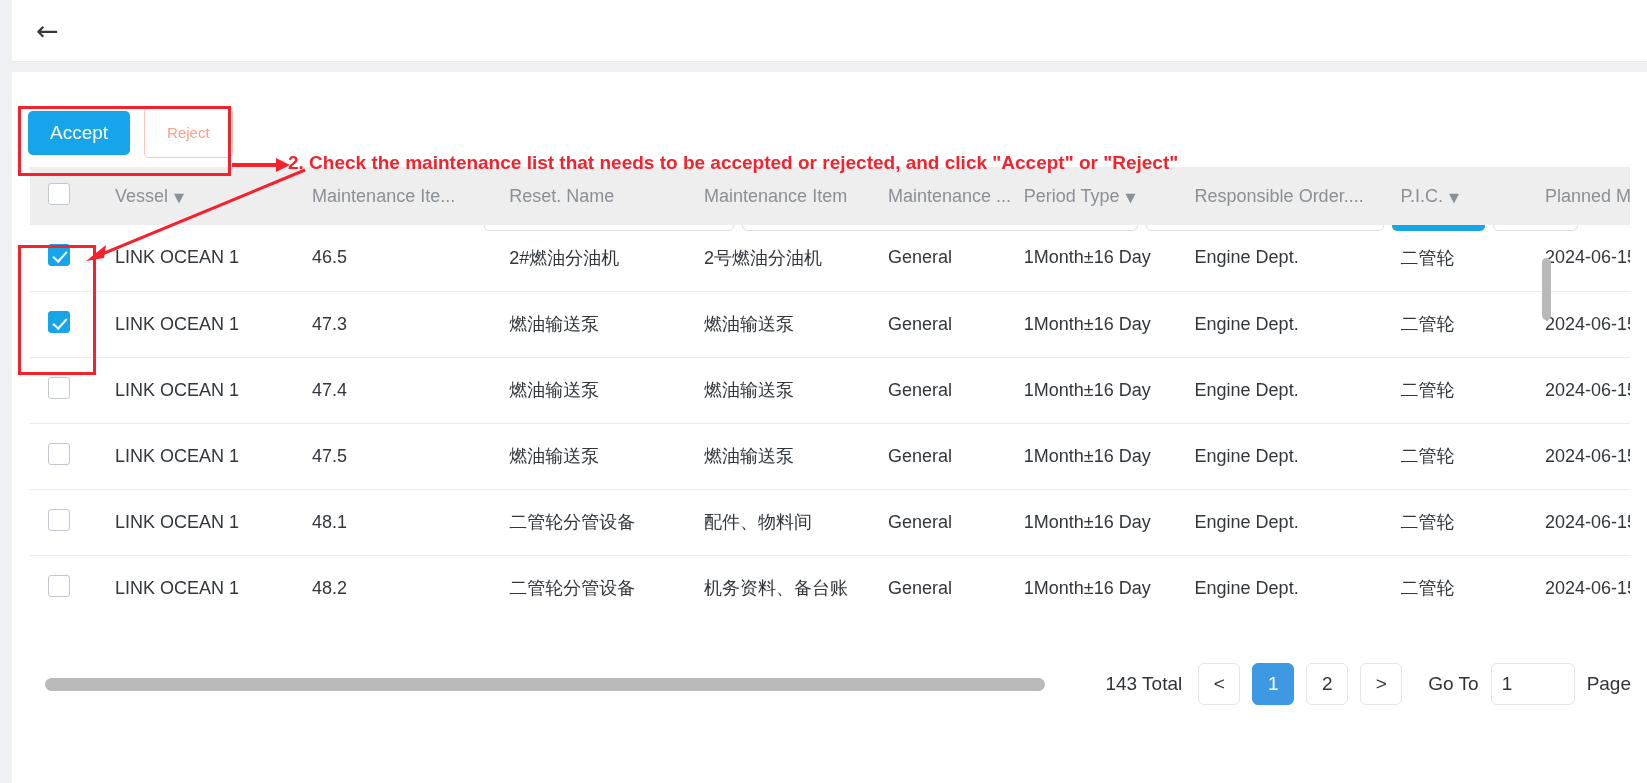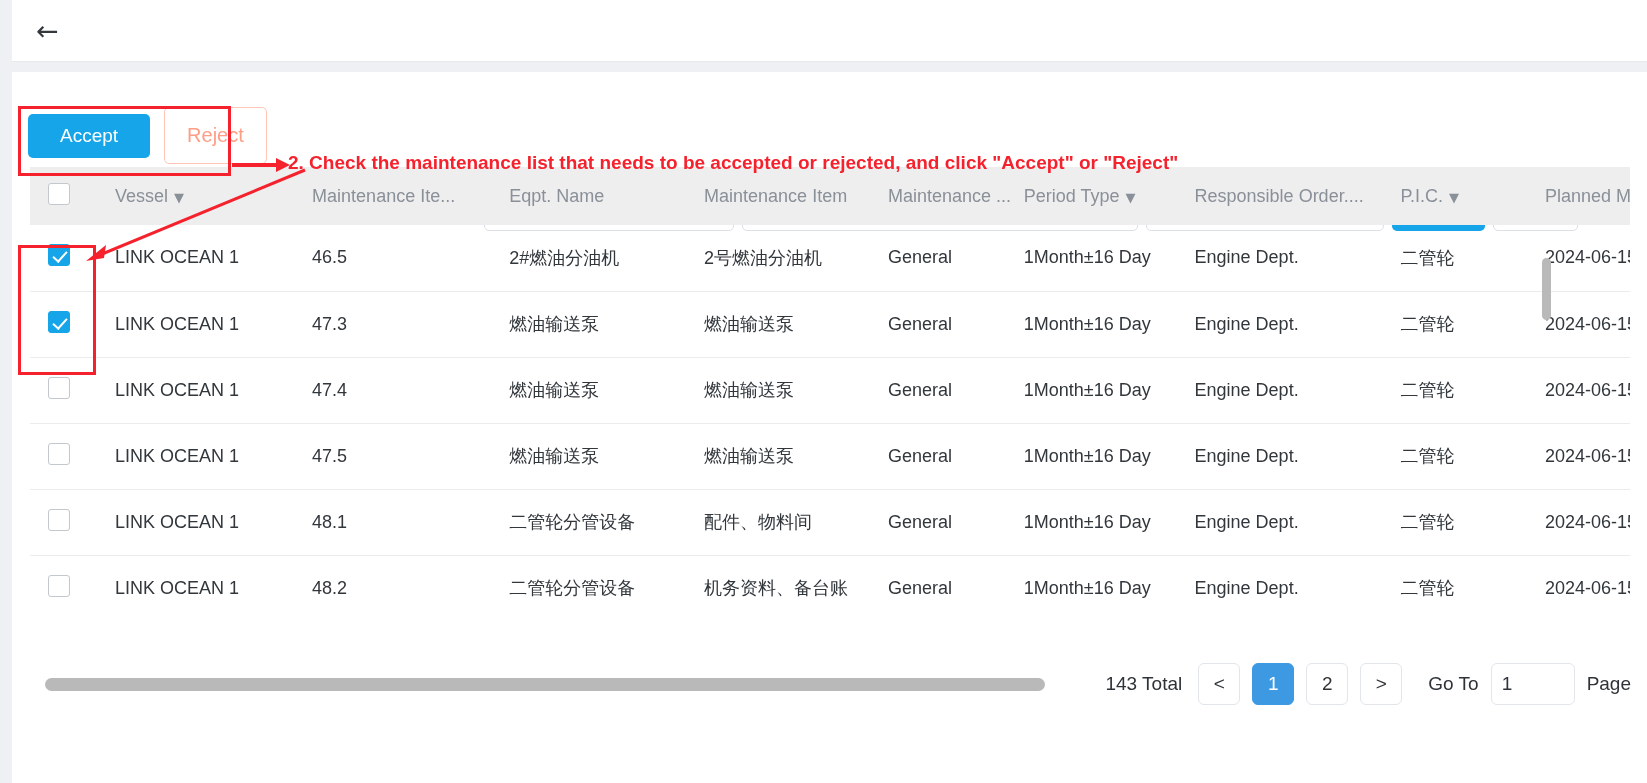--- a/index.html
+++ b/index.html
@@ -58,30 +58,30 @@
     position: absolute;
     left: 16px; top: 35px;
     display: flex; align-items: center; gap: 14px;
   }
   .btn-accept {
     background: #16a5e8;
     color: #ffffff;
     border: none;
     border-radius: 5px;
     font-size: 19px;
-    padding: 11px 32px;
+    padding: 11px 22px;
     cursor: pointer;
     font-family: "Liberation Sans", sans-serif;
   }
   .btn-reject {
     background: #ffffff;
     color: #ff9e86;
     border: 1px solid #ffc6b6;
     border-radius: 5px;
-    font-size: 20px;
+    font-size: 15px;
     padding: 16px 22px;
     cursor: pointer;
     font-family: "Liberation Sans", sans-serif;
   }
   .redbox-actions {
     position: absolute;
     left: 18px; top: 106px;
     width: 213px; height: 70px;
     border: 3px solid #f5222d;
     pointer-events: none;
@@ -332,21 +332,21 @@
       <table class="grid">
         <thead>
           <tr>
             <th class="col-check">
               <span class="cbx"></span>
             </th>
             <th class="col-vessel">
               <span>Vessel</span><span class="sorter">▼</span>
             </th>
             <th class="col-mitem-no">Maintenance Ite...</th>
-            <th class="col-eqpt">Eqpt. Name</th>
+            <th class="col-eqpt">Reset. Name</th>
             <th class="col-mitem">Maintenance Item</th>
             <th class="col-mtype">Maintenance ...</th>
             <th class="col-period">
               <span>Period Type</span><span class="sorter">▼</span>
             </th>
             <th class="col-dept">Responsible Order....</th>
             <th class="col-pic">
               <span>P.I.C.</span><span class="sorter">▼</span>
             </th>
             <th class="col-planned">Planned M</th>

